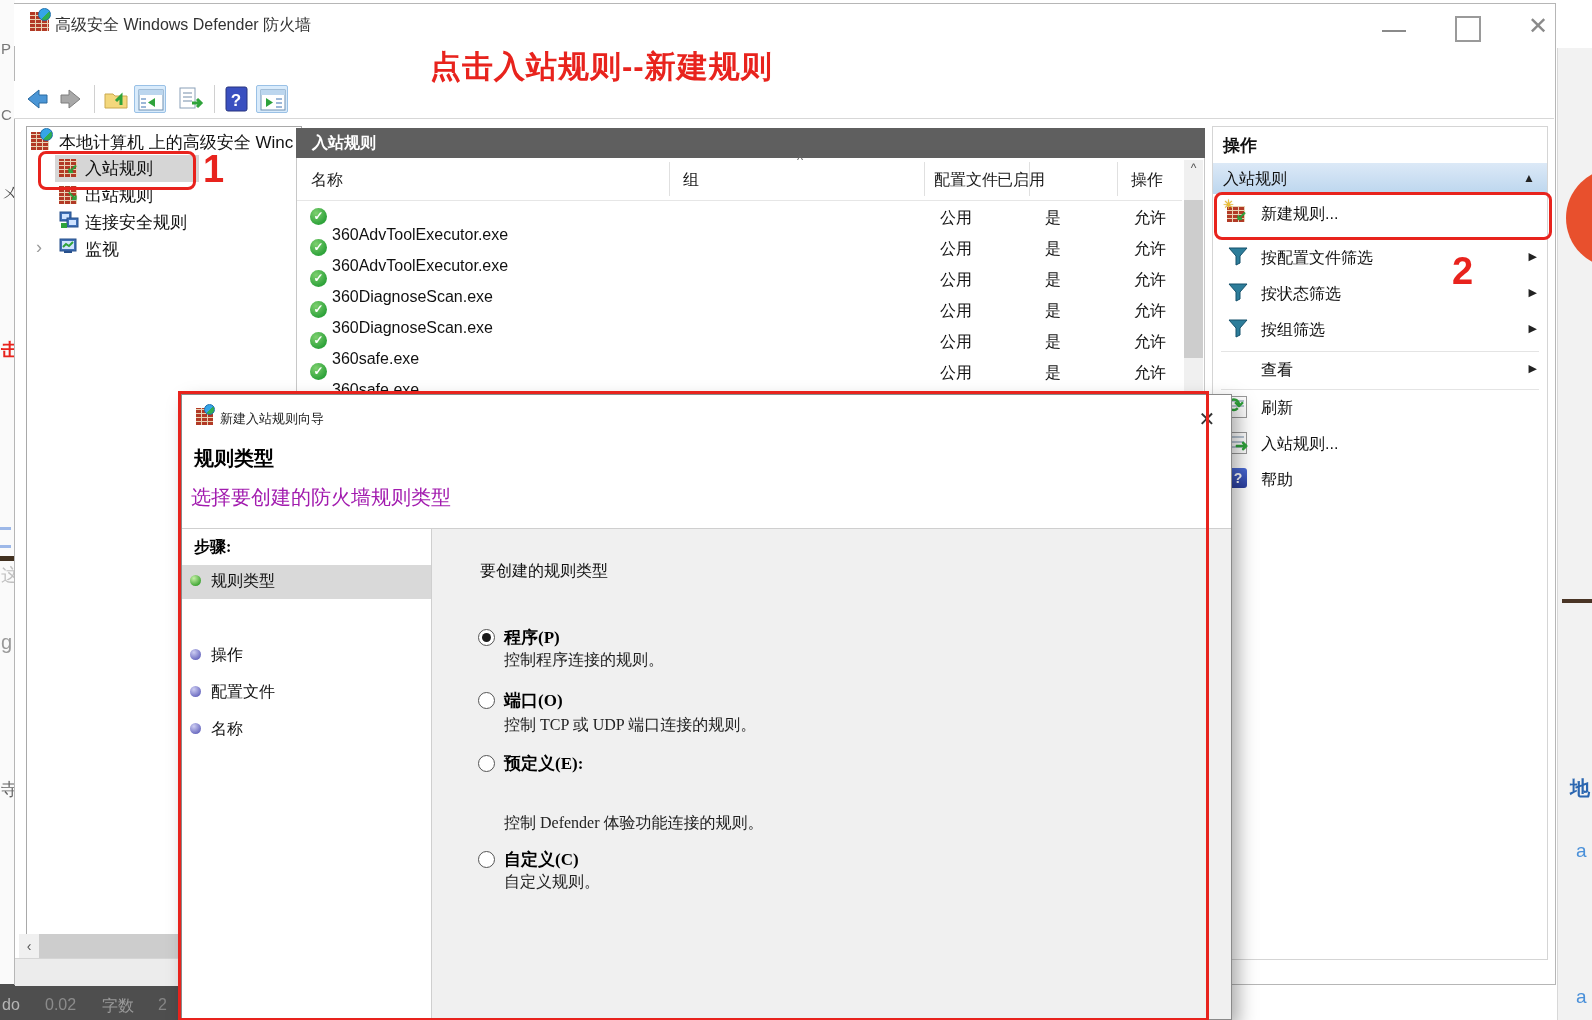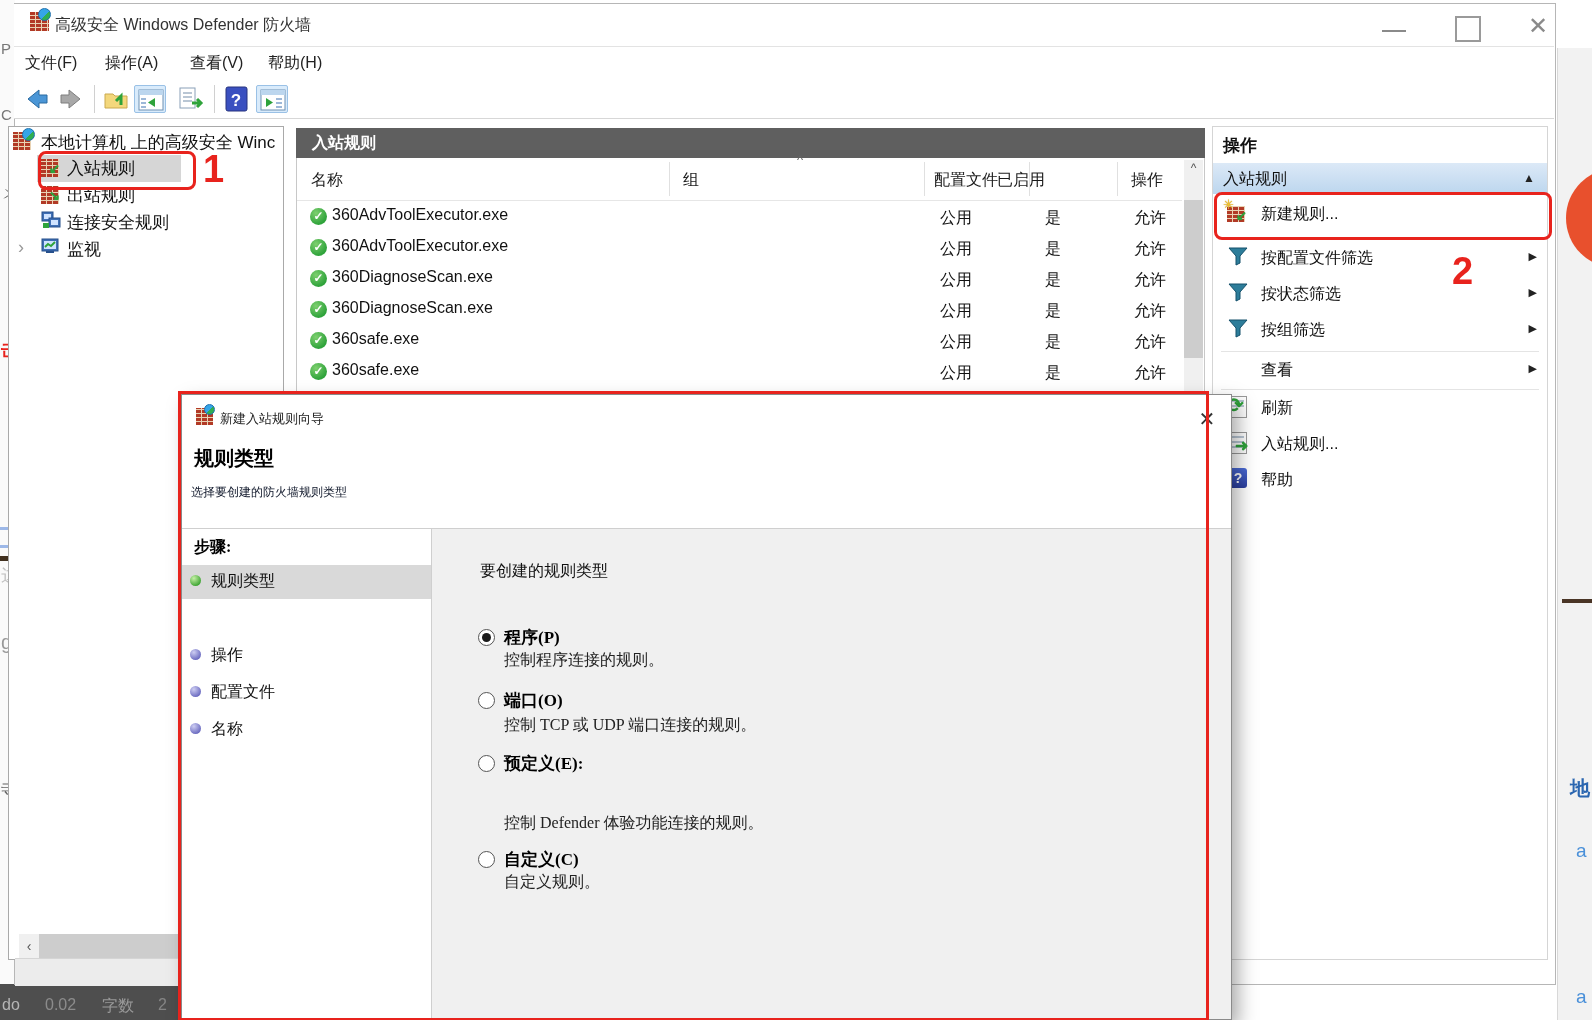--- a/index.html
+++ b/index.html
@@ -36,41 +36,41 @@
   #menubar{left:14px;top:46px;width:1540px;height:34px;border-top:1px solid #e3e3e3;border-bottom:1px solid #e3e3e3;background:#fff;}
   .menu-item{position:absolute;top:6px;font-size:16px;color:#222;}
 
   #toolbar{left:14px;top:81px;width:1540px;height:37px;border-bottom:1px solid #d7d7d7;background:#fff;}
   .tool{position:absolute;top:4px;width:28px;height:28px;}
   .tool svg{display:block;}
   .tool-sep{position:absolute;top:4px;width:1px;height:28px;background:#d0d0d0;}
   .tool-hl{background:#d9ebfb;border:1px solid #9ac1e6;border-radius:2px;box-sizing:border-box;}
 
   
-  #tree-panel{left:8px;top:126px;width:276px;height:834px;background:#fff;border:1px solid #a9a9a9;box-sizing:border-box;}
+  #tree-panel{left:26px;top:126px;width:276px;height:834px;background:#fff;border:1px solid #a9a9a9;box-sizing:border-box;}
   .tree-row{position:absolute;height:26px;font-size:17px;color:#111;white-space:nowrap;}
   .tree-ico{position:absolute;width:18px;height:18px;}
   .tree-label{position:absolute;left:26px;top:1px;}
   .tree-sel{position:absolute;left:28px;top:28px;width:144px;height:27px;background:#d6d6d6;}
   .garr{position:absolute;font-weight:bold;color:#2fa33b;font-size:13px;text-shadow:0 0 1px #1e7a2e;}
   #tree-chevron{position:absolute;left:9px;top:110px;color:#9a9a9a;font-size:18px;}
   
   #tree-hscroll{left:19px;top:934px;width:163px;height:24px;background:#f0f0f0;}
   #tree-hscroll .btn{position:absolute;left:0;top:0;width:20px;height:24px;color:#555;font-size:14px;text-align:center;line-height:24px;}
   #tree-hscroll .thumb{position:absolute;left:20px;top:0;width:143px;height:24px;background:#cdcdcd;}
   #statusbar-left{left:15px;top:958px;width:167px;height:27px;background:#ececec;border-top:1px solid #d5d5d5;}
 
   
   #rules-header{left:296px;top:128px;width:909px;height:30px;background:#5f5f5f;color:#fff;font-weight:bold;font-size:16px;line-height:30px;padding-left:16px;box-sizing:border-box;}
   #rules-table{left:296px;top:158px;width:909px;height:802px;background:#fff;border:1px solid #c8c8c8;border-top:none;box-sizing:border-box;}
   .col-head{position:absolute;top:12px;font-size:16px;color:#1a1a1a;}
   .col-sep{position:absolute;top:4px;width:1px;height:34px;background:#e0e0e0;}
   #sort-caret{position:absolute;left:500px;top:-6px;color:#666;font-size:13px;}
   .rule-row{position:absolute;left:1px;width:884px;height:31px;font-size:16px;color:#111;}
-  .rule-name{position:absolute;left:34px;top:4px;}
+  .rule-name{position:absolute;left:34px;top:24px;}
   .rule-profile{position:absolute;left:642px;top:6px;}
   .rule-enabled{position:absolute;left:747px;top:6px;}
   .rule-action{position:absolute;left:836px;top:6px;}
   .chk{position:absolute;left:12px;top:6px;width:17px;height:17px;border-radius:50%;background:radial-gradient(circle at 35% 30%,#7ed06f,#2fa33b 70%);color:#fff;font-size:12px;line-height:17px;text-align:center;font-weight:bold;}
   #rules-vscroll{left:1184px;top:160px;width:19px;height:798px;background:#f0f0f0;}
   #rules-vscroll .btn{position:absolute;top:0;left:0;width:19px;height:18px;color:#555;font-size:12px;text-align:center;line-height:16px;}
   #rules-vscroll .thumb{position:absolute;top:40px;left:0;width:19px;height:158px;background:#cdcdcd;}
 
   
   #actions-panel{left:1212px;top:126px;width:336px;height:834px;background:#fff;border:1px solid #d5d5d5;box-sizing:border-box;}
@@ -89,21 +89,21 @@
   .exp-arrow{position:absolute;left:22px;top:9px;color:#2fa33b;font-weight:bold;font-size:16px;}
   .help-ico{position:absolute;left:16px;top:5px;width:18px;height:20px;background:linear-gradient(#4a6ad6,#2b3f9e);border-radius:3px;color:#fff;font-weight:bold;font-size:14px;text-align:center;line-height:20px;}
   .star{position:absolute;left:10px;top:0px;color:#f4c430;font-size:13px;text-shadow:0 0 1px #a87900;}
 
   
   #dialog{left:181px;top:394px;width:1051px;height:626px;background:#f0f0f0;border:1px solid #8a8a8a;box-shadow:6px 8px 18px rgba(0,0,0,.35);box-sizing:border-box;font-family:"Liberation Serif","DejaVu Serif",serif;}
   #dlg-head{position:absolute;left:0;top:0;width:100%;height:134px;background:#fff;border-bottom:1px solid #cfcfcf;box-sizing:border-box;}
   #dlg-title{position:absolute;left:38px;top:15px;font-size:13px;color:#222;}
   #dlg-close{position:absolute;right:12px;top:12px;width:24px;height:24px;color:#333;font-size:20px;line-height:24px;text-align:center;}
   #dlg-heading{position:absolute;left:12px;top:50px;font-size:20px;font-weight:bold;color:#000;}
-  #dlg-subtitle{position:absolute;left:9px;top:89px;font-size:12px;color:#0f172a;}
+  #dlg-subtitle{position:absolute;left:9px;top:89px;font-size:20px;color:#a21caf;}
   #dlg-steps{position:absolute;left:0;top:134px;width:250px;height:492px;background:#fff;border-right:1px solid #cfcfcf;box-sizing:border-box;}
   #steps-label{position:absolute;left:12px;top:8px;font-size:16px;font-weight:bold;color:#000;}
   .step-row{position:absolute;left:0;width:249px;height:34px;font-size:16px;color:#111;}
   .step-row .bullet{position:absolute;left:8px;top:10px;width:11px;height:11px;border-radius:50%;}
   .b-green{background:radial-gradient(circle at 35% 30%,#c6f0a6,#3da432 75%);}
   .b-purple{background:radial-gradient(circle at 35% 30%,#cdcdf2,#6a6ac0 75%);}
   .step-row .s-label{position:absolute;left:29px;top:6px;}
   .step-current{background:#d9d9d9;}
   .step-link{color:#1464d2;}
   #dlg-content{position:absolute;left:250px;top:134px;width:648px;height:492px;}
@@ -164,26 +164,20 @@
         <i class="globe" style="left:8px;top:-4px"></i>
       </span>
     <span id="title-text">高级安全 Windows Defender 防火墙</span>
     <span class="abs" id="win-min">
         <i></i>
       </span>
     <span class="abs" id="win-max"></span>
     <span class="abs" id="win-close">✕</span>
   </div>
 
-  <div class="abs" id="menubar">
-    <span class="menu-item" style="left:11px">文件(F)</span>
-    <span class="menu-item" style="left:91px">操作(A)</span>
-    <span class="menu-item" style="left:176px">查看(V)</span>
-    <span class="menu-item" style="left:254px">帮助(H)</span>
-  </div>
 
   <div class="abs" id="toolbar">
     <span class="tool" style="left:8px">
       <svg width="28" height="28">
           <path d="M17 5 L6 14 L17 23 L17 18 L25 18 L25 10 L17 10 Z" fill="#4b96d6" stroke="#2a6aa0"></path>
         </svg>
       </span>
     <span class="tool" style="left:44px">
       <svg width="28" height="28">
           <path d="M11 5 L22 14 L11 23 L11 18 L3 18 L3 10 L11 10 Z" fill="#a8a8a8" stroke="#7e7e7e"></path>
@@ -227,20 +221,21 @@
           <rect x="3" y="3" width="24" height="20" fill="#fff" stroke="#6f91b3"></rect>
           <rect x="3" y="3" width="24" height="5" fill="#bcd6ee"></rect>
           <path d="M8 11 L15 15.5 L8 20 Z" fill="#2fa33b"></path>
           <rect x="18" y="11" width="6" height="2" fill="#9db8d8"></rect>
           <rect x="18" y="15" width="6" height="2" fill="#9db8d8"></rect>
           <rect x="18" y="19" width="6" height="2" fill="#9db8d8"></rect>
         </svg>
       </span>
   </div>
 
+  <div class="abs noevt" id="anno-instruction">点击入站规则--新建规则</div>
 
   <div class="abs" id="tree-panel">
     <div class="tree-row" style="left:4px;top:3px">
       <span class="tree-ico bricks" style="left:0;top:2px">
           <i class="globe" style="left:9px;top:-4px"></i>
         </span>
       <span class="tree-label" style="left:28px">本地计算机 上的高级安全 Winc</span>
     </div>
     <i class="tree-sel"></i>
     <div class="tree-row" style="left:32px;top:29px">

